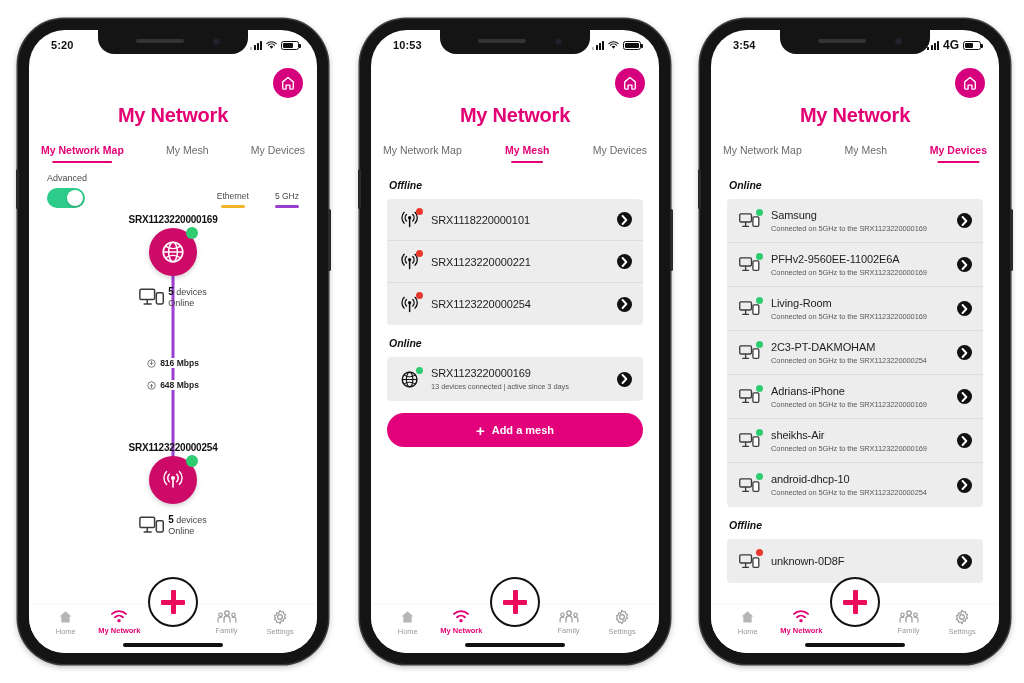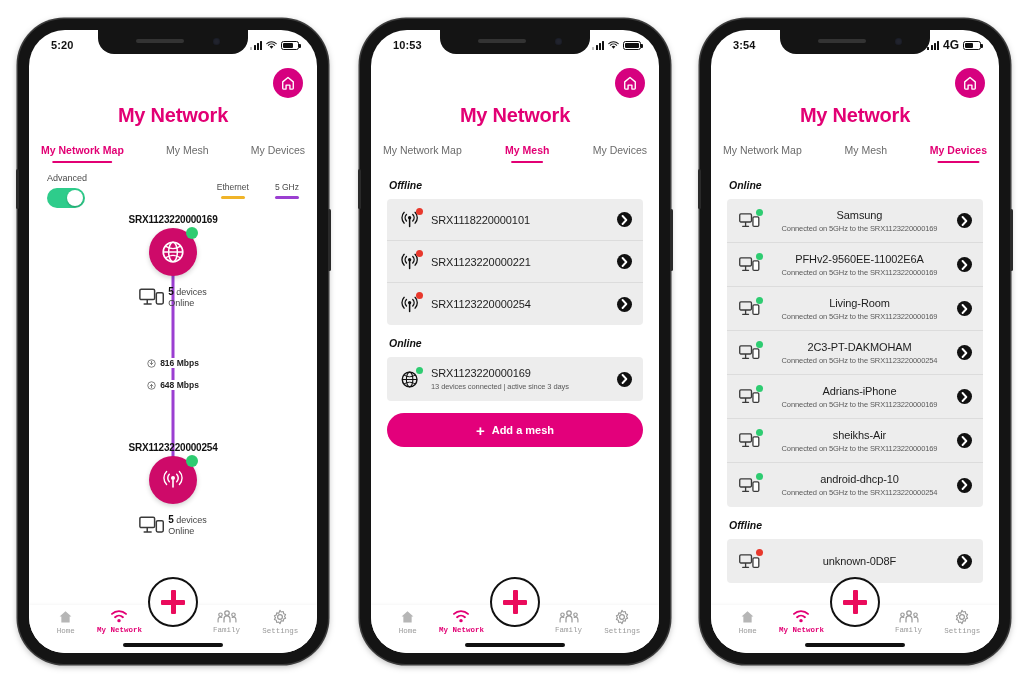--- a/index.html
+++ b/index.html
@@ -98,21 +98,21 @@
   }
   .tab { position:relative; font-size:10.5px; color:#6b6b6b; padding-bottom:7px; text-align:center; }
   .tab.active { color:#E20074; font-weight:bold; }
   .tab.active .ul {
     position:absolute; left:50%; transform:translateX(-50%); bottom:0;
     width:72%; height:2.4px; background:#E20074; border-radius:2px;
   }
 
   
   .legend-row {
-    display:flex; align-items:center; justify-content:space-between;
+    display:flex; align-items:flex-end; justify-content:space-between;
     padding: 10px 18px 0 18px;
   }
   .adv-label { font-size:9px; color:#4a4a4a; }
   .toggle {
     margin-top:5px; width:38px; height:20px; border-radius:12px;
     background:#2ECC8B; position:relative;
   }
   .toggle .knob {
     position:absolute; right:2px; top:2px; width:16px; height:16px;
     background:#fff; border-radius:50%; box-shadow:0 1px 2px rgba(0,0,0,.25);
@@ -178,35 +178,35 @@
   .row .r-title {
     font-size:11px; color:#1d1d1d; white-space:nowrap; overflow:hidden;
     text-overflow:clip; letter-spacing:-.1px;
   }
   .row .r-sub { font-size:7.5px; color:#5a5a5a; margin-top:3px; letter-spacing:-.1px; }
   .chev {
     flex:0 0 auto; width:15px; height:15px; border-radius:50%; background:#111;
     display:flex; align-items:center; justify-content:center;
   }
   .mesh-row { min-height: 42px; }
-  .dev-row { padding: 0 11px; text-align: center; }
+  .dev-row { padding: 0 11px; }
 
   .add-btn {
     margin: 4px 16px 0; height:34px; border-radius:18px; background:#E3007B;
     display:flex; align-items:center; justify-content:center; gap:7px;
     color:#fff; font-size:11px; font-weight:bold;
   }
   .plus-sm { font-size:15px; font-weight:bold; line-height:1; }
 
   
   .tabbar {
     position:absolute; left:0; right:0; bottom:0; height:48px;
     background:#fff; display:flex; align-items:flex-start;
     justify-content:space-between; padding: 4px 10px 0;
-    box-shadow: 0 -1px 3px rgba(0,0,0,.04); z-index: 18; font-family: Liberation Mono, monospace;
+    box-shadow: 0 -1px 3px rgba(0,0,0,.04); z-index: 18;
   }
   .nav-item {
     width:56px; display:flex; flex-direction:column;
     align-items:center; gap:2px;
   }
   .nav-item .nv-lb { font-size:7.5px; color:#9a9a9a; }
   .nav-item.active .nv-lb { color:#E20074; font-weight:bold; }
   .nav-spacer { width:56px; }
   .fab {
     position:absolute; bottom:26px; left:50%; transform:translateX(-50%);

